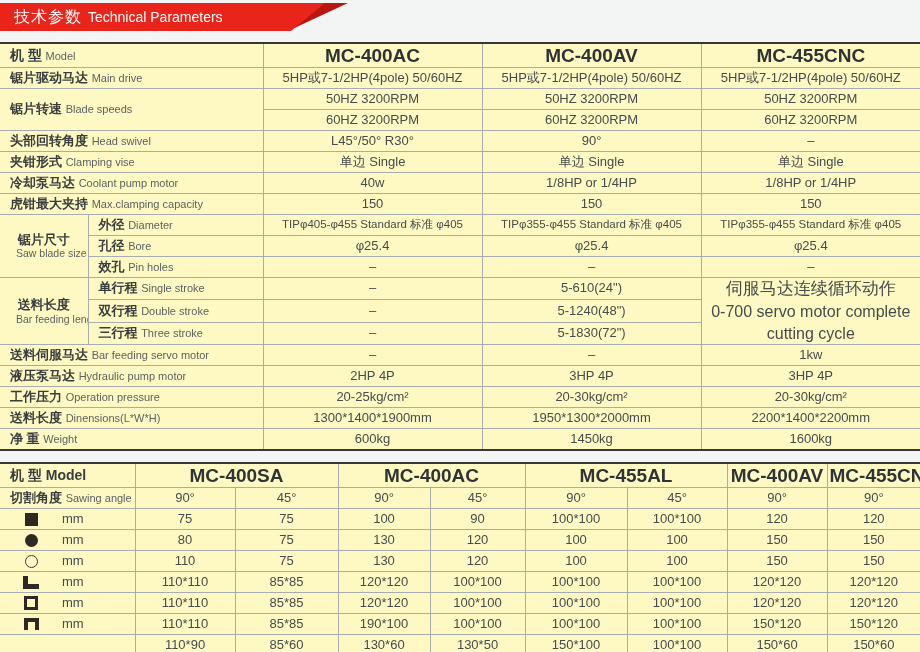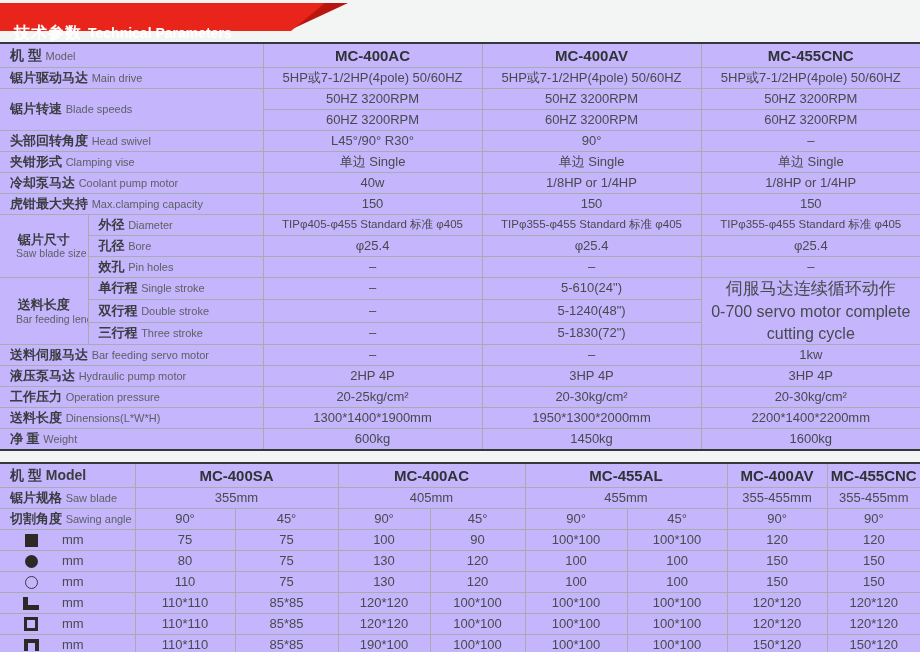--- a/index.html
+++ b/index.html
@@ -15,37 +15,37 @@
     position:absolute;left:0;top:0;width:350px;height:28px;
     background:#b8160f;
     clip-path:polygon(295px 0px,348px 0px,288px 28px);
   }
   .banner .shape{
     position:absolute;left:0;top:0;width:350px;height:28px;
     background:#e8241b;
     clip-path:polygon(0 0,325px 0,291px 28px,0 28px);
   }
   .banner .txt{
-    position:absolute;left:14px;top:20px;color:#ffffff;font-weight:bold;white-space:nowrap;
+    position:absolute;left:14px;top:4px;color:#ffffff;font-weight:normal;white-space:nowrap;
   }
   .banner .txt .cnb{font-size:16px;letter-spacing:1px;}
   .banner .txt .enb{font-size:14px;margin-left:6px;}
   
-  table{border-collapse:collapse;table-layout:fixed;width:920px;background:#c4b5fd;}
+  table{border-collapse:collapse;table-layout:fixed;width:920px;background:#fef9c3;}
   td{border:1px solid #a7acae;padding:0 2px;height:20px;line-height:1.15;
      font-size:13px;color:#474b4d;text-align:center;overflow:hidden;white-space:nowrap;}
   td:first-child{border-left:none;}
   td:last-child{border-right:none;}
   table.t1{margin-top:9px;border-top:2px solid #35383a;border-bottom:2px solid #35383a;}
   table.t2{margin-top:11px;border-top:2px solid #35383a;border-bottom:2px solid #35383a;}
   .lbl{text-align:left;padding-left:10px;}
   .cn{font-weight:bold;font-size:13px;color:#3a3d3f;}
   .cn.big{font-size:14px;}
   .en{font-size:11px;color:#5d6163;}
-  .model{font-weight:bold;font-size:15px;color:#303335;}
+  .model{font-weight:bold;font-size:19px;color:#303335;}
   tr.model-row td{height:23px;}
   .grp{text-align:center;padding:16px;}
   .grp .cn{display:block;font-size:13px;}
   .grp .en{display:block;font-size:10.5px;}
   .small{font-size:11.5px;margin-left:29px;}
   .merged{white-space:normal;line-height:1.35;}
   .merged .l1{font-size:17px;font-weight:normal;}
   .merged .l2{font-size:16px;}
   
   .iconcell{padding:0;}
@@ -98,21 +98,21 @@
     <td>50HZ 3200RPM</td>
     <td>50HZ 3200RPM</td>
   </tr>
   <tr>
     <td>60HZ 3200RPM</td>
     <td>60HZ 3200RPM</td>
     <td>60HZ 3200RPM</td>
   </tr>
   <tr>
     <td colspan="2" class="lbl"><span class="cn">头部回转角度</span> <span class="en">Head swivel</span></td>
-    <td>L45°/90° R30°</td>
+    <td>L45°/50° R30°</td>
     <td>90°</td>
     <td>–</td>
   </tr>
   <tr>
     <td colspan="2" class="lbl"><span class="cn">夹钳形式</span> <span class="en">Clamping vise</span></td>
     <td>单边 Single</td>
     <td>单边 Single</td>
     <td>单边 Single</td>
   </tr>
   <tr>
@@ -221,28 +221,20 @@
   <tbody>
       <tr class="model-row">
     <td class="lbl"><span class="cn big">机 型 Model</span></td>
     <td colspan="2" class="model">MC-400SA</td>
     <td colspan="2" class="model">MC-400AC</td>
     <td colspan="2" class="model">MC-455AL</td>
     <td class="model">MC-400AV</td>
     <td class="model">MC-455CNC</td>
   </tr>
   <tr>
-    <td class="lbl"><span class="cn">锯片规格</span> <span class="en">Saw blade</span></td>
-    <td colspan="2">355mm</td>
-    <td colspan="2">405mm</td>
-    <td colspan="2">455mm</td>
-    <td>355-455mm</td>
-    <td>355-455mm</td>
-  </tr>
-  <tr>
     <td class="lbl"><span class="cn">切割角度</span> <span class="en">Sawing angle</span></td>
     <td>90°</td>
     <td>45°</td>
     <td>90°</td>
     <td>45°</td>
     <td>90°</td>
     <td>45°</td>
     <td>90°</td>
     <td>90°</td>
   </tr>

